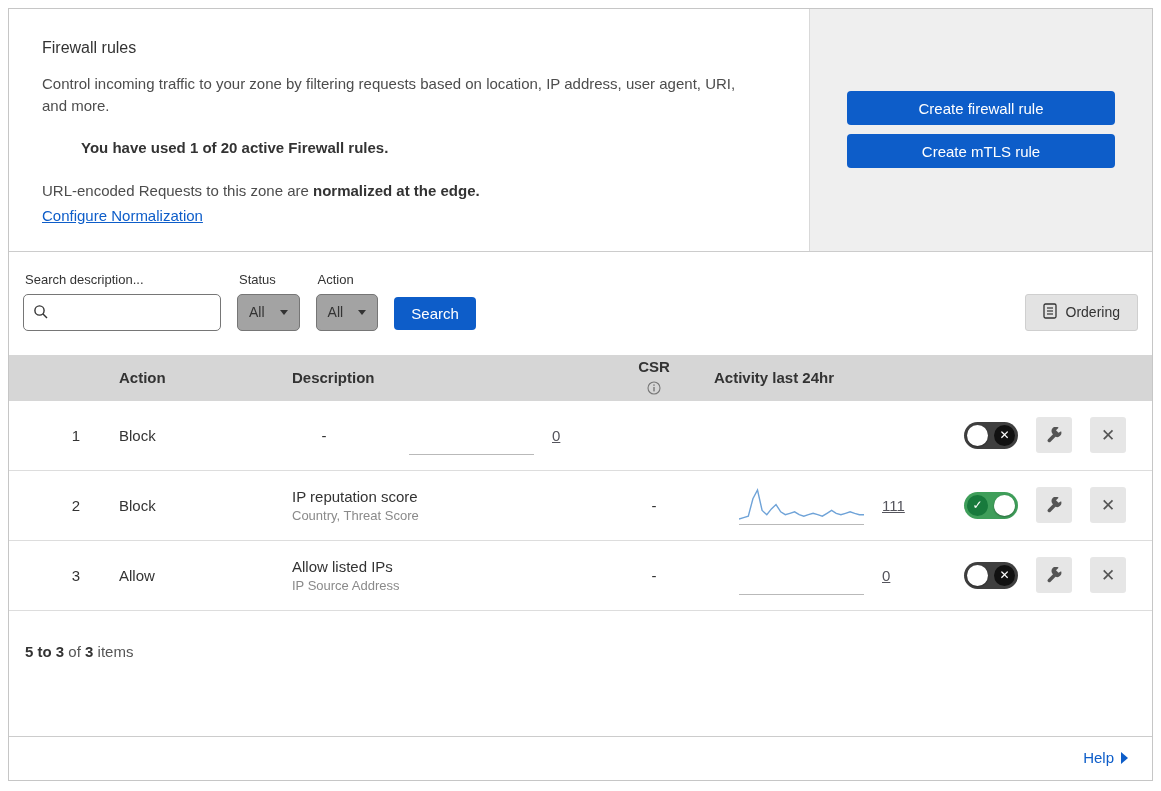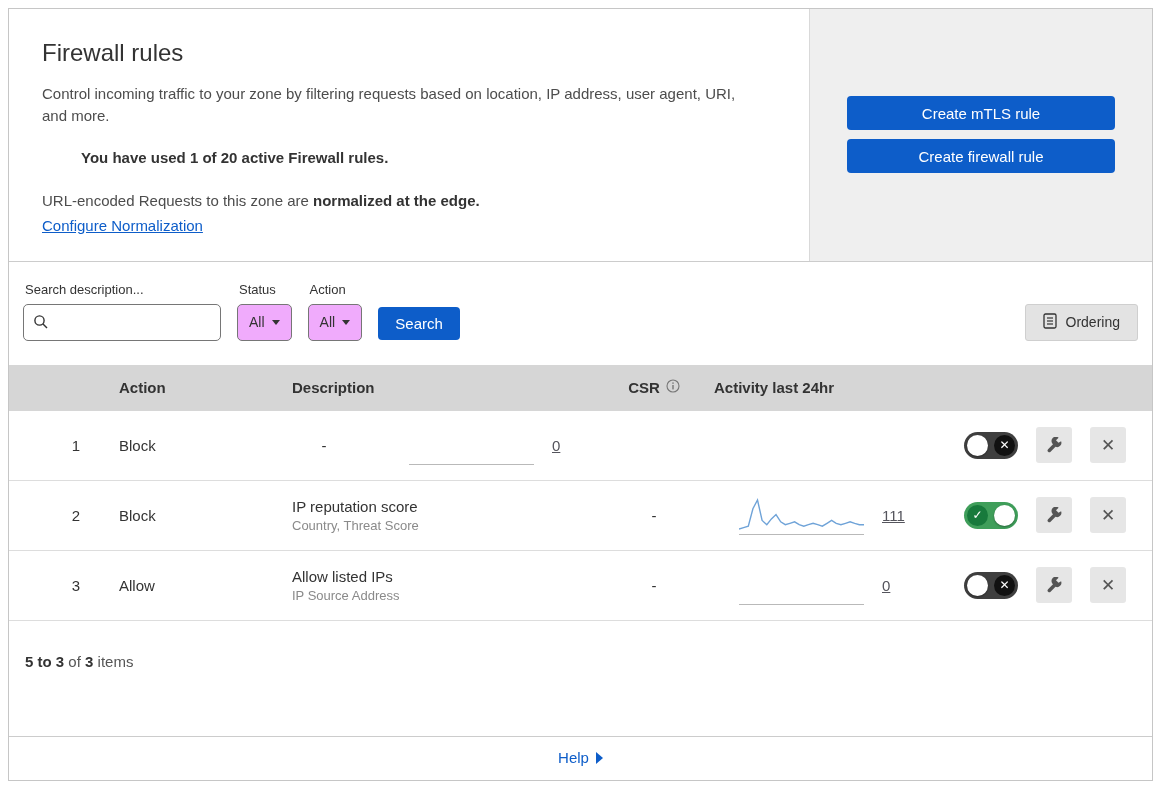--- a/index.html
+++ b/index.html
@@ -18,21 +18,21 @@
     flex-direction: column;
   }
   
   .top { display: flex; border-bottom: 1px solid #ccc; }
   .intro {
     flex: 1;
     padding: 30px 36px 26px 33px;
     border-right: 1px solid #d9d9d9;
     background: #fff;
   }
-  .intro h1 { font-size: 24px; font-weight: 400; color: #333; margin-bottom: 16px; }
+  .intro h1 { font-size: 16px; font-weight: 400; color: #333; margin-bottom: 16px; }
   .intro .desc { font-size: 15px; color: #4d4d4d; line-height: 1.45; max-width: 720px; margin-bottom: 22px; }
   .intro .usage { font-size: 15px; font-weight: bold; color: #333; margin-bottom: 26px; margin-left: 39px; }
   .intro .norm { font-size: 15px; color: #4d4d4d; margin-bottom: 8px; }
   .intro .norm strong { color: #333; }
   .norm-link {
     font-size: 15px;
     color: #0d5dc9;
     text-decoration: underline;
     cursor: pointer;
     display: inline-block;
@@ -79,29 +79,29 @@
     border: 1px solid #767676;
     border-radius: 5px;
     padding: 0 10px 0 34px;
     font-size: 14px;
     font-family: "Liberation Sans", sans-serif;
     outline: none;
   }
   .search-icon-wrap { position: absolute; left: 10px; top: 10px; pointer-events: none; }
   .select {
     height: 37px;
-    background: #f0abfc;
+    background: #a3a3a3;
     border: 1px solid #767676;
     border-radius: 5px;
     padding: 0 11px;
     font-size: 14px;
     font-family: "Liberation Sans", sans-serif;
     display: flex;
     align-items: center;
-    gap: 7px;
+    gap: 15px;
     cursor: pointer;
     color: #333;
   }
   .caret {
     width: 0; height: 0;
     border-left: 4px solid transparent;
     border-right: 4px solid transparent;
     border-top: 5px solid #333;
   }
   .search-btn { width: 82px; height: 33px; margin-bottom: 1px; }
@@ -135,21 +135,21 @@
     align-items: center;
     height: 70px;
     border-bottom: 1px solid #ddd;
     background: #fff;
     font-size: 15px;
   }
   .col-index { width: 90px; text-align: right; padding-right: 19px; color: #333; }
   .col-action { width: 170px; padding-left: 20px; }
   .col-desc { width: 330px; padding-left: 23px; }
   .desc-sub { font-size: 13px; color: #8a8a8a; margin-top: 3px; }
-  .col-csr { width: 110px; display: flex; justify-content: center; align-items: center; gap: 6px; }
+  .col-csr { width: 110px; display: flex; justify-content: center; align-items: center; gap: 6px; flex-direction: column; }
   .col-activity { width: 230px; display: flex; align-items: center; padding-left: 5px; }
   .row .col-activity { padding-left: 0; }
   .sparkline {
     width: 125px;
     height: 40px;
     margin-left: 30px;
     border-bottom: 1px solid #b9b9b9;
     display: flex;
     align-items: flex-end;
     overflow: hidden;
@@ -218,21 +218,21 @@
   .items-footer {
     flex: 1;
     padding: 32px 16px 18px 16px;
     font-size: 15px;
     color: #555;
   }
   .items-footer b { color: #333; }
   .help-row {
     border-top: 1px solid #ccc;
     padding: 12px 24px 13px;
-    text-align: center;
+    text-align: right;
     margin-top: 21px;
   }
   .help-link {
     color: #0d5dc9;
     font-size: 15px;
     cursor: pointer;
     display: inline-flex;
     align-items: center;
     gap: 7px;
   }
@@ -251,22 +251,22 @@
 
   <div class="top">
     <div class="intro">
       <h1>Firewall rules</h1>
       <p class="desc">Control incoming traffic to your zone by filtering requests based on location, IP address, user agent, URI, and more.</p>
       <p class="usage">You have used 1 of 20 active Firewall rules.</p>
       <p class="norm"><span>URL-encoded Requests to this zone are </span><strong>normalized at the edge.</strong></p>
       <a class="norm-link">Configure Normalization</a>
     </div>
     <div class="actions">
+      <button class="btn-primary">Create firewall rule</button>
       <button class="btn-primary">Create mTLS rule</button>
-      <button class="btn-primary">Create firewall rule</button>
     </div>
   </div>
 
   <div class="filters">
     <div class="filter-group">
       <label>Search description...</label>
       <div class="search-box">
         <span class="search-icon-wrap">
           <svg width="16" height="16" viewBox="0 0 16 16">
               <circle cx="6.5" cy="6.5" r="4.6" fill="none" stroke="#333" stroke-width="1.4"></circle>

